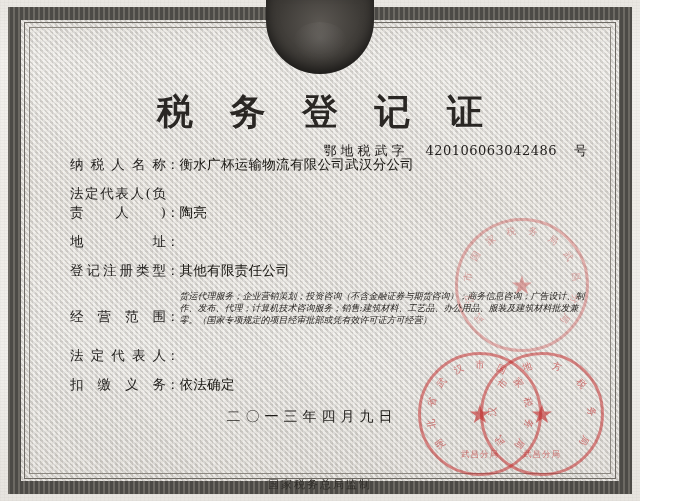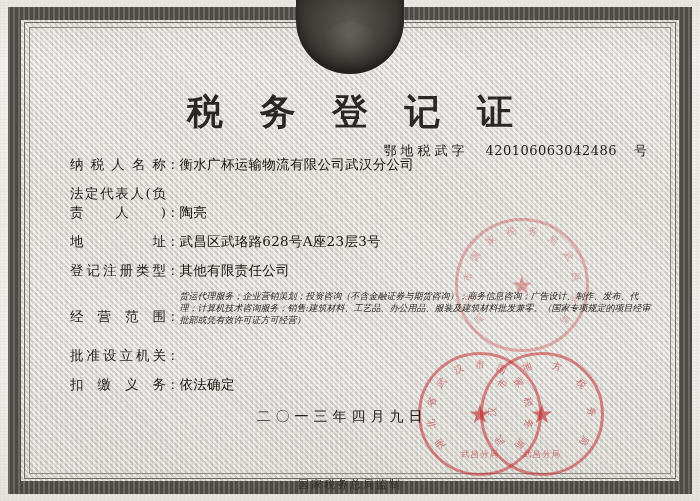--- a/index.html
+++ b/index.html
@@ -9,21 +9,21 @@
   }
   body {
     width: 700px;
     height: 501px;
     overflow: hidden;
     font-family: "DejaVu Sans", sans-serif;
   }
 
   .cert {
     position: relative;
-    width: 700px;
+    width: 640px;
     height: 501px;
     background:
       linear-gradient(180deg, #e9e6e1 0%, #f2f0ec 12%, #eeebe6 40%, #f0eeea 70%, #e6e3de 100%);
     overflow: hidden;
   }
 
   
   .paper-noise {
     position: absolute;
     inset: 0;
@@ -284,37 +284,36 @@
 
     <div class="row">
       <div class="row-label">法定代表人(负责人)</div>
       <div class="row-colon">：</div>
       <div class="row-value">陶亮</div>
     </div>
 
     <div class="row">
       <div class="row-label">地址</div>
       <div class="row-colon">：</div>
-      <div class="row-value">武昌区武珞路628号A座23层3号</div>
     </div>
 
     <div class="row">
       <div class="row-label">登记注册类型</div>
       <div class="row-colon">：</div>
       <div class="row-value">其他有限责任公司</div>
     </div>
 
     <div class="row scope">
       <div class="row-label">经营范围</div>
       <div class="row-colon">：</div>
       <div class="row-value">货运代理服务；企业营销策划；投资咨询（不含金融证券与期货咨询）；商务信息咨询；广告设计、制作、发布、代理；计算机技术咨询服务；销售:建筑材料、工艺品、办公用品、服装及建筑材料批发兼零。（国家专项规定的项目经审批部或凭有效许可证方可经营）</div>
     </div>
 
     <div class="row approve">
-      <div class="row-label">批准设立机关</div>
+      <div class="row-label">法定代表人</div>
       <div class="row-colon">：</div>
     </div>
 
     <div class="row">
       <div class="row-label">扣缴义务</div>
       <div class="row-colon">：</div>
       <div class="row-value">依法确定</div>
     </div>
 
   </div>

